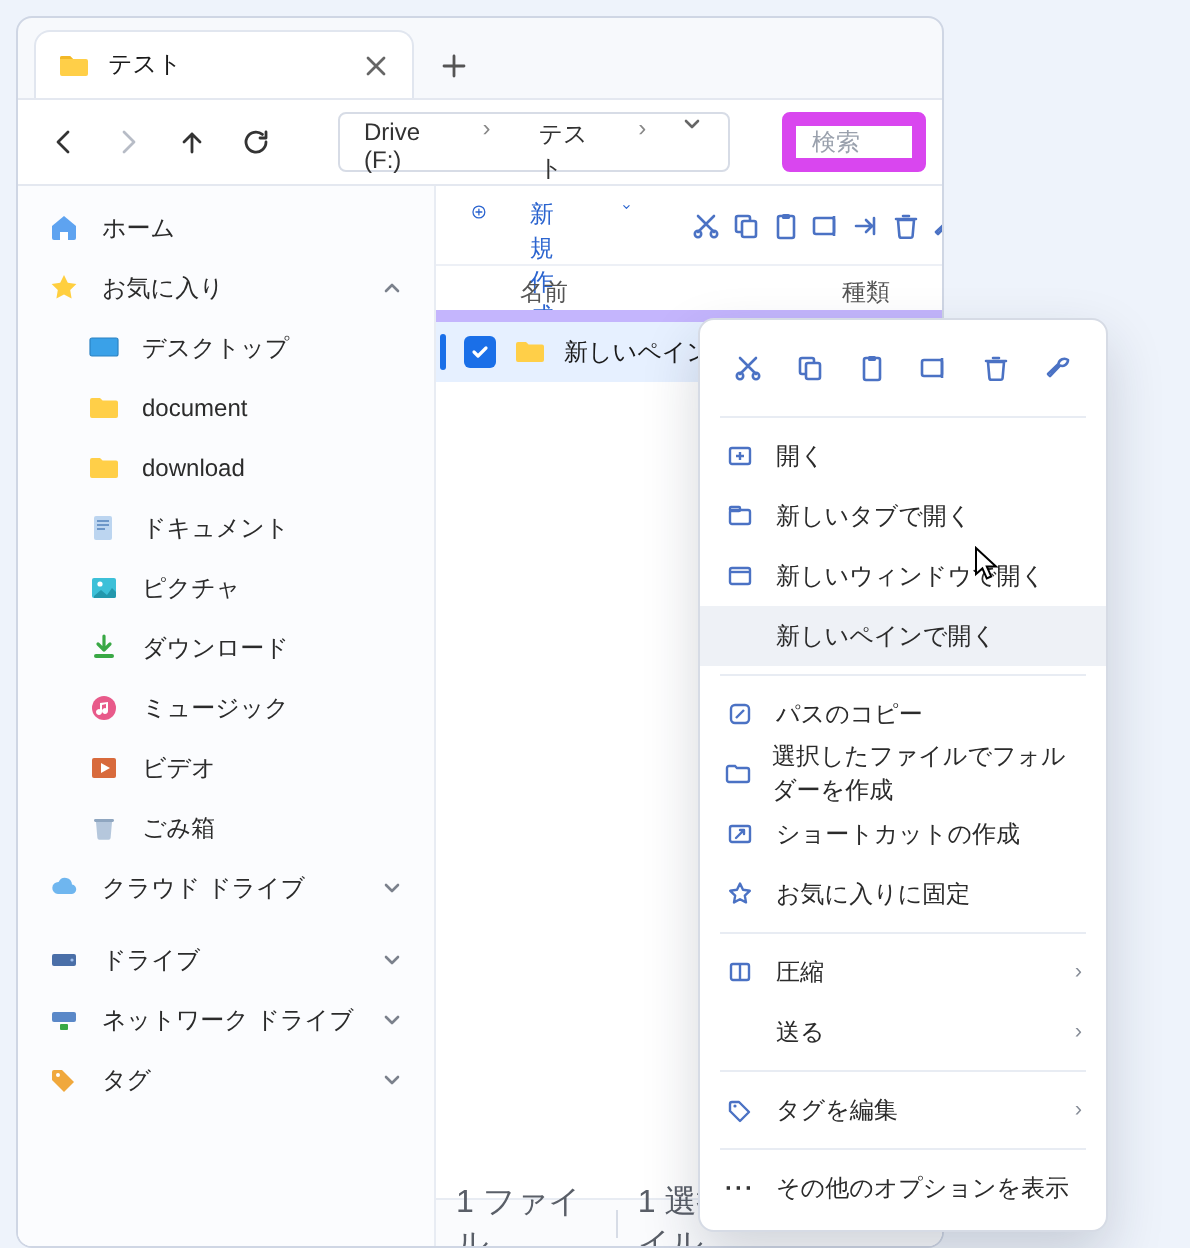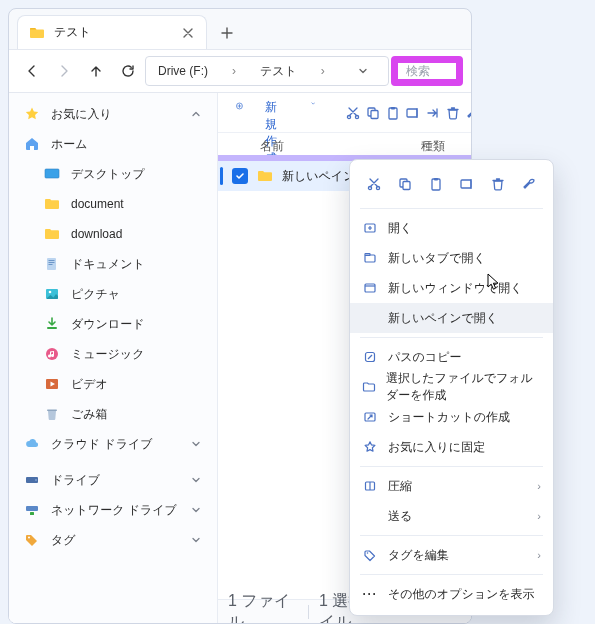--- a/index.html
+++ b/index.html
@@ -5,21 +5,21 @@
   * { box-sizing: border-box; margin: 0; padding: 0; }
   html, body { width: 595px; height: 624px; font-family: "Yu Gothic UI", Meiryo, sans-serif; font-size: 12px; background: #eef3fb; overflow: hidden; color: #1a1a1a; }
   .window { position: absolute; inset: 8px 0 0 8px; width: 464px; height: 616px; background: #f7f9fc; border: 1px solid #cfd6e4; border-radius: 8px; display: flex; flex-direction: column; overflow: hidden; }
   .tabstrip { height: 40px; display: flex; align-items: flex-end; padding: 6px 4px 0 8px; gap: 4px; }
   .tab { display: flex; align-items: center; gap: 8px; background: #fff; border: 1px solid #e1e6ef; border-bottom: none; border-radius: 8px 8px 0 0; height: 34px; padding: 0 8px 0 10px; min-width: 190px; }
   .tab .close { margin-left: auto; width: 20px; height: 20px; display: flex; align-items: center; justify-content: center; border-radius: 4px; color: #666; }
   .newtab { width: 32px; height: 32px; display: flex; align-items: center; justify-content: center; color: #555; border-radius: 6px; }
   .addrbar { height: 44px; background: #fff; border-top: 1px solid #e4e8f0; border-bottom: 1px solid #e4e8f0; display: flex; align-items: center; gap: 2px; padding: 0 8px; }
   .iconbtn { width: 30px; height: 30px; display: flex; align-items: center; justify-content: center; color: #4a4a4a; border-radius: 4px; }
   .iconbtn.dim { color: #b7bcc6; }
-  .path { flex: 1; height: 30px; border: 1px solid #d7dce6; border-radius: 4px; display: flex; align-items: center; padding: 0 6px; gap: 16px; margin: 0 0; background: #fff; }
+  .path { flex: 1; height: 30px; border: 1px solid #d7dce6; border-radius: 4px; display: flex; align-items: flex-start; padding: 0 6px; gap: 16px; margin: 0 24px; background: #fff; }
   .crumb { padding: 2px 6px; border-radius: 3px; color: #333; }
   .chev { color: #888; padding: 0 2px; }
   .path .caret { margin-left: auto; color: #666; width: 24px; text-align: center; font-size: 11px; }
   .search { width: 72px; height: 30px; border: 7px solid #d946ef; border-radius: 4px; display: flex; align-items: center; padding: 0 8px; color: #9aa1ad; background: #fff; }
   .body { flex: 1; display: flex; min-height: 0; background: #fff; }
   .sidebar { width: 209px; border-right: 1px solid #e8ecf3; padding: 6px 4px 4px 6px; overflow: hidden; background: #fbfcfe; }
   .navitem { display: flex; align-items: center; height: 30px; gap: 10px; padding: 0 6px 0 8px; border-radius: 4px; color: #2b2b2b; }
   .navitem.child { padding-left: 28px; }
   .navitem .exp { margin-left: auto; color: #7b818c; font-size: 10px; width: 16px; text-align: center; }
   .navitem.sep { margin-top: 6px; }
@@ -116,38 +116,38 @@
       <span>検索</span>
     </div>
   </div>
 
   <div class="body">
 
     <div class="sidebar">
       <div class="navitem">
         <span class="ico">
             <svg width="16" height="16" viewBox="0 0 16 16">
+              <path d="M2 7 8 2l6 5v6a1 1 0 0 1-1 1H3a1 1 0 0 1-1-1V7Z" fill="#5ea3f0"></path>
+              <path d="M6 14v-4h4v4" fill="#fff"></path>
+            </svg>
+          </span>
+        <span>ホーム</span>
+      </div>
+      <div class="navitem">
+        <span class="ico">
+            <svg width="16" height="16" viewBox="0 0 16 16">
               <path d="M8 1.5l1.9 3.9 4.3.6-3.1 3 .7 4.3L8 11.3l-3.8 2 .7-4.3-3.1-3 4.3-.6L8 1.5Z" fill="#ffcf3f"></path>
             </svg>
           </span>
         <span>お気に入り</span>
         <span class="exp">
             <svg width="10" height="10" viewBox="0 0 10 10">
               <path d="M2 6.5 5 3.5l3 3" fill="none" stroke="#7b818c" stroke-width="1.3" stroke-linecap="round" stroke-linejoin="round"></path>
             </svg>
           </span>
-      </div>
-      <div class="navitem">
-        <span class="ico">
-            <svg width="16" height="16" viewBox="0 0 16 16">
-              <path d="M2 7 8 2l6 5v6a1 1 0 0 1-1 1H3a1 1 0 0 1-1-1V7Z" fill="#5ea3f0"></path>
-              <path d="M6 14v-4h4v4" fill="#fff"></path>
-            </svg>
-          </span>
-        <span>ホーム</span>
       </div>
 
       <div class="navitem child">
         <span class="ico">
             <svg width="16" height="16" viewBox="0 0 16 16">
               <rect x="1" y="3" width="14" height="9" rx="1" fill="#3aa1e8"></rect>
               <rect x="1" y="3" width="14" height="9" rx="1" fill="none" stroke="#2b82c2" stroke-width="0.6"></rect>
             </svg>
           </span>
         <span>デスクトップ</span>

